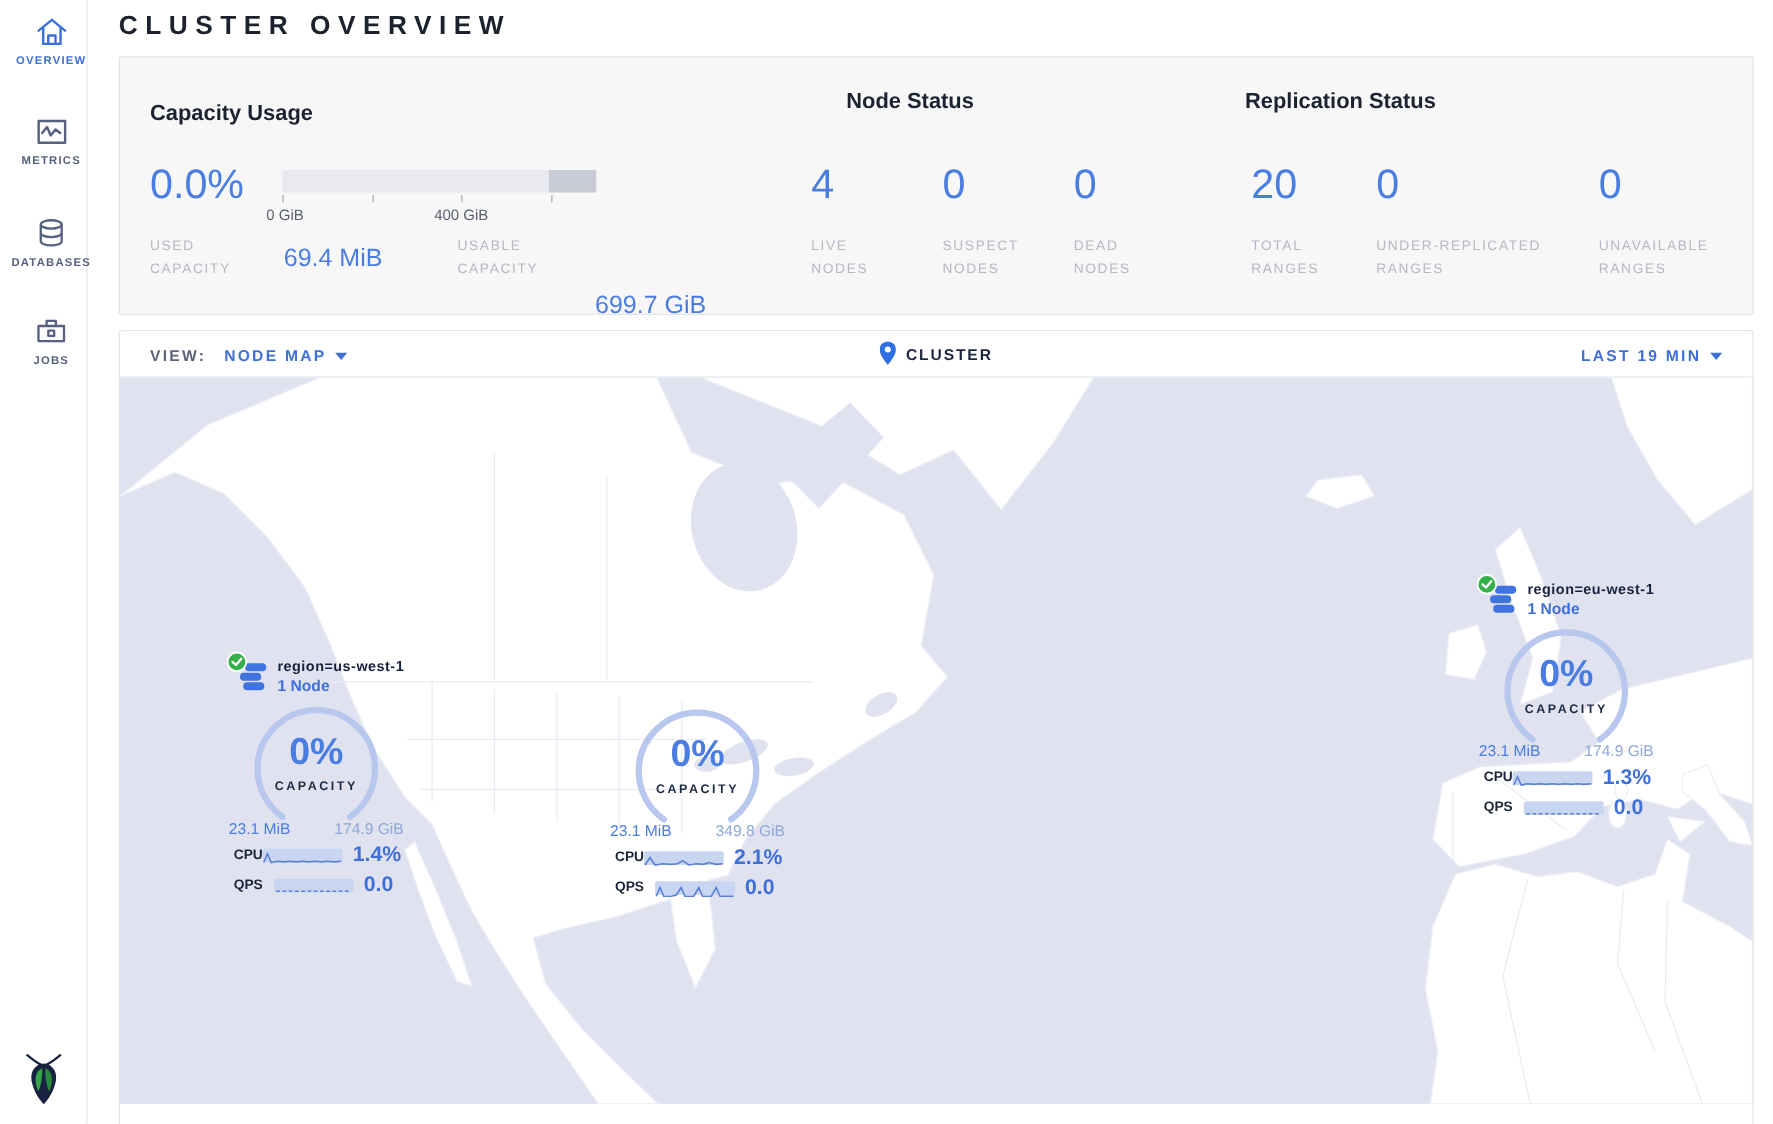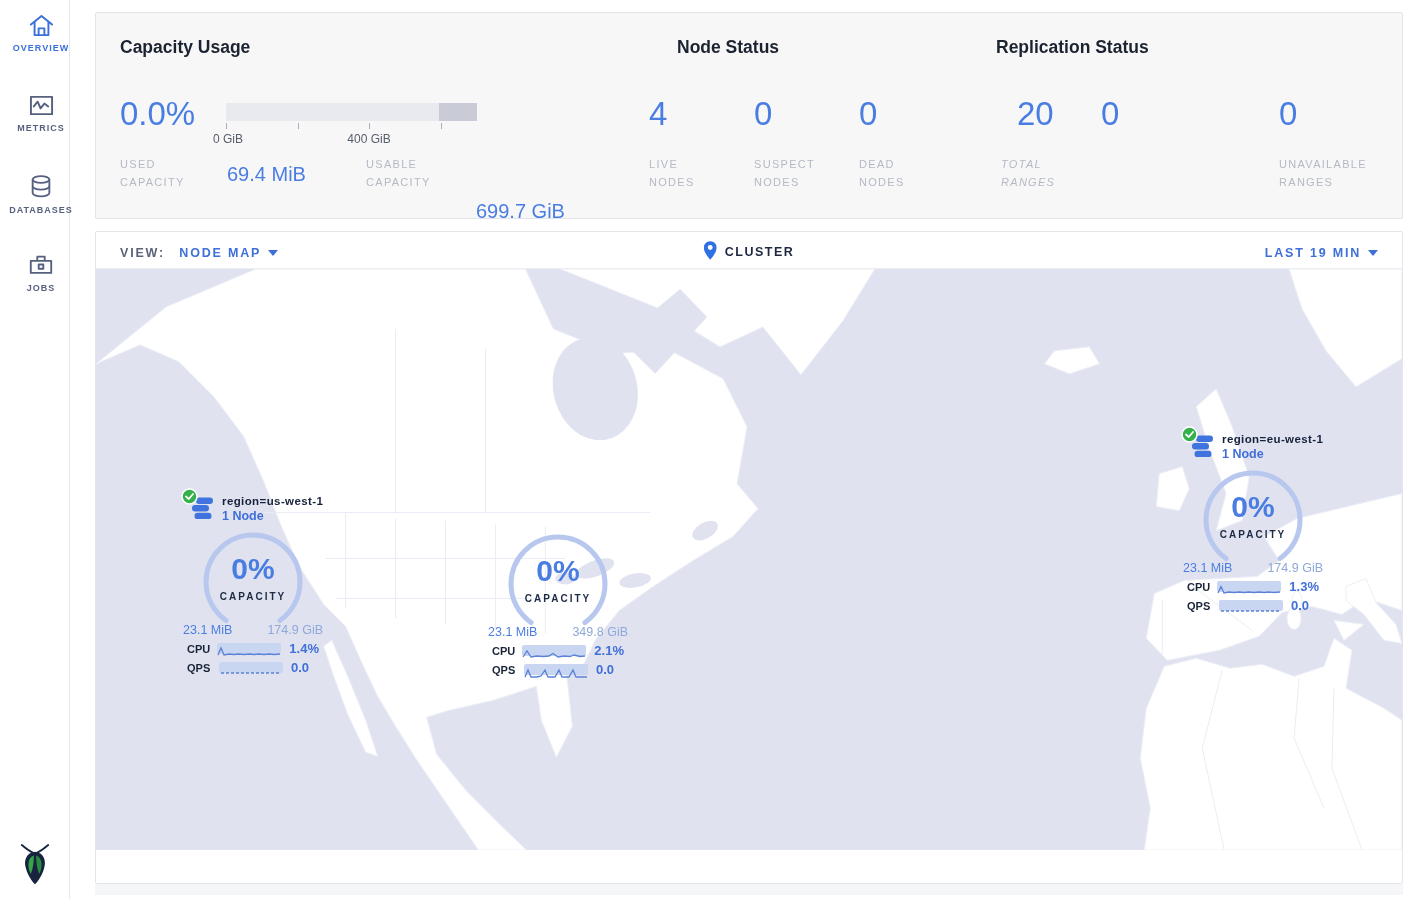--- a/index.html
+++ b/index.html
@@ -67,21 +67,21 @@
   .ring-pct { position:absolute; top:25px; width:100%; text-align:center;
     font-size:30px; font-weight:bold; color:#4a7de2; }
   .ring-cap { position:absolute; top:64px; width:100%; text-align:center;
     font-size:10px; font-weight:bold; letter-spacing:2px; color:#1d2a44; }
   .mk-range { display:flex; justify-content:space-between; margin-top:-14px; padding:0 5px; }
   .mk-used  { font-size:12.5px; color:#4a7de2; }
   .mk-total { font-size:12.5px; color:#8ea8da; }
   .mk-row { display:flex; align-items:center; margin-top:4px; padding:0 9px; }
   .mk-row .lbl { width:32px; font-size:11px; font-weight:bold; color:#1a2438; }
   .spark { width:64px; height:11px; background:#c9d6f2; border-radius:2px; margin-right:8px; }
-  .mk-row .val { font-size:13px; font-weight:bold; color:#3f6fd8; }
+  .mk-row .val { font-size:17px; font-weight:bold; color:#3f6fd8; }
 
   .bottom-strip { width:1308px; height:11px; background:#f5f6f8; }
 </style>
 </head>
 <body>
 
 <div class="sidebar">
 
   <div class="nav-item nav-overview active">
     <span>
@@ -132,24 +132,25 @@
       <path d="M18 11 C24 9 28 5 32 2" stroke="#17233f" stroke-width="2" fill="none" stroke-linecap="round"></path>
       <path d="M18 9 C27 10 30.5 18 27.5 27 C25.5 34 21.5 40 18 43.5 C14.5 40 10.5 34 8.5 27 C5.5 18 9 10 18 9 Z" fill="#17233f"></path>
       <path d="M16.8 13 C10.5 15 9.5 24 13.3 32.5 C15.6 28.5 16.8 20.5 16.8 13 Z" fill="#37a34a"></path>
       <path d="M19.2 13 C25.5 15 26.5 24 22.7 32.5 C20.4 28.5 19.2 20.5 19.2 13 Z" fill="#2a8a3e"></path>
     </svg>
   </div>
 </div>
 
 <div class="content">
 
+  <div class="page-title">CLUSTER OVERVIEW</div>
 
   <div class="stats-panel">
 
-    <div class="sec-title" style="left:24px;">Capacity Usage</div>
+    <div class="sec-title" style="left:24px;margin-top:10px;">Capacity Usage</div>
     <div class="big-num" style="left:24px;">0.0%</div>
 
     <div class="cap-bar">
       <div class="dark-seg"></div>
     </div>
     <div class="tick" style="left:130px;"></div>
     <div class="tick" style="left:202px;"></div>
     <div class="tick" style="left:273px;"></div>
     <div class="tick" style="left:345px;"></div>
     <div class="tick-label" style="left:102px;">0 GiB</div>
@@ -162,24 +163,25 @@
 
     <div class="sec-title" style="left:553px;margin-left:28px;">Node Status</div>
     <div class="big-num" style="left:553px;">4</div>
     <div class="big-num" style="left:658px;">0</div>
     <div class="big-num" style="left:763px;">0</div>
     <div class="stat-label" style="left:553px; width:72px;">LIVE NODES</div>
     <div class="stat-label" style="left:658px; width:72px;">SUSPECT NODES</div>
     <div class="stat-label" style="left:763px; width:72px;">DEAD NODES</div>
 
     <div class="sec-title" style="left:900px;">Replication Status</div>
-    <div class="big-num" style="left:905px;margin-left:16px;">20</div>
+    <div class="big-num" style="left:905px;">20</div>
     <div class="big-num" style="left:1005px;">0</div>
     <div class="big-num" style="left:1183px;">0</div>
-    <div class="stat-label" style="left:905px; width:72px;font-style:italic;">TOTAL RANGES</div>
+    <div class="stat-label" style="left:905px; width:72px;">TOTAL RANGES</div>
+    <div class="stat-label" style="left:1005px; width:150px;">UNDER-REPLICATED RANGES</div>
     <div class="stat-label" style="left:1183px; width:100px;">UNAVAILABLE RANGES</div>
   </div>
 
   <div class="map-panel">
 
     <div class="map-toolbar">
       <div class="tb-left">
         <span class="tb-gray">VIEW:</span>
         <span class="tb-link" style="margin-left:10px;">NODE MAP</span><span class="caret"><svg width="10" height="6" viewBox="0 0 10 6">
               <polygon points="0,0 10,0 5,6" fill="#3f6fd8"></polygon>

